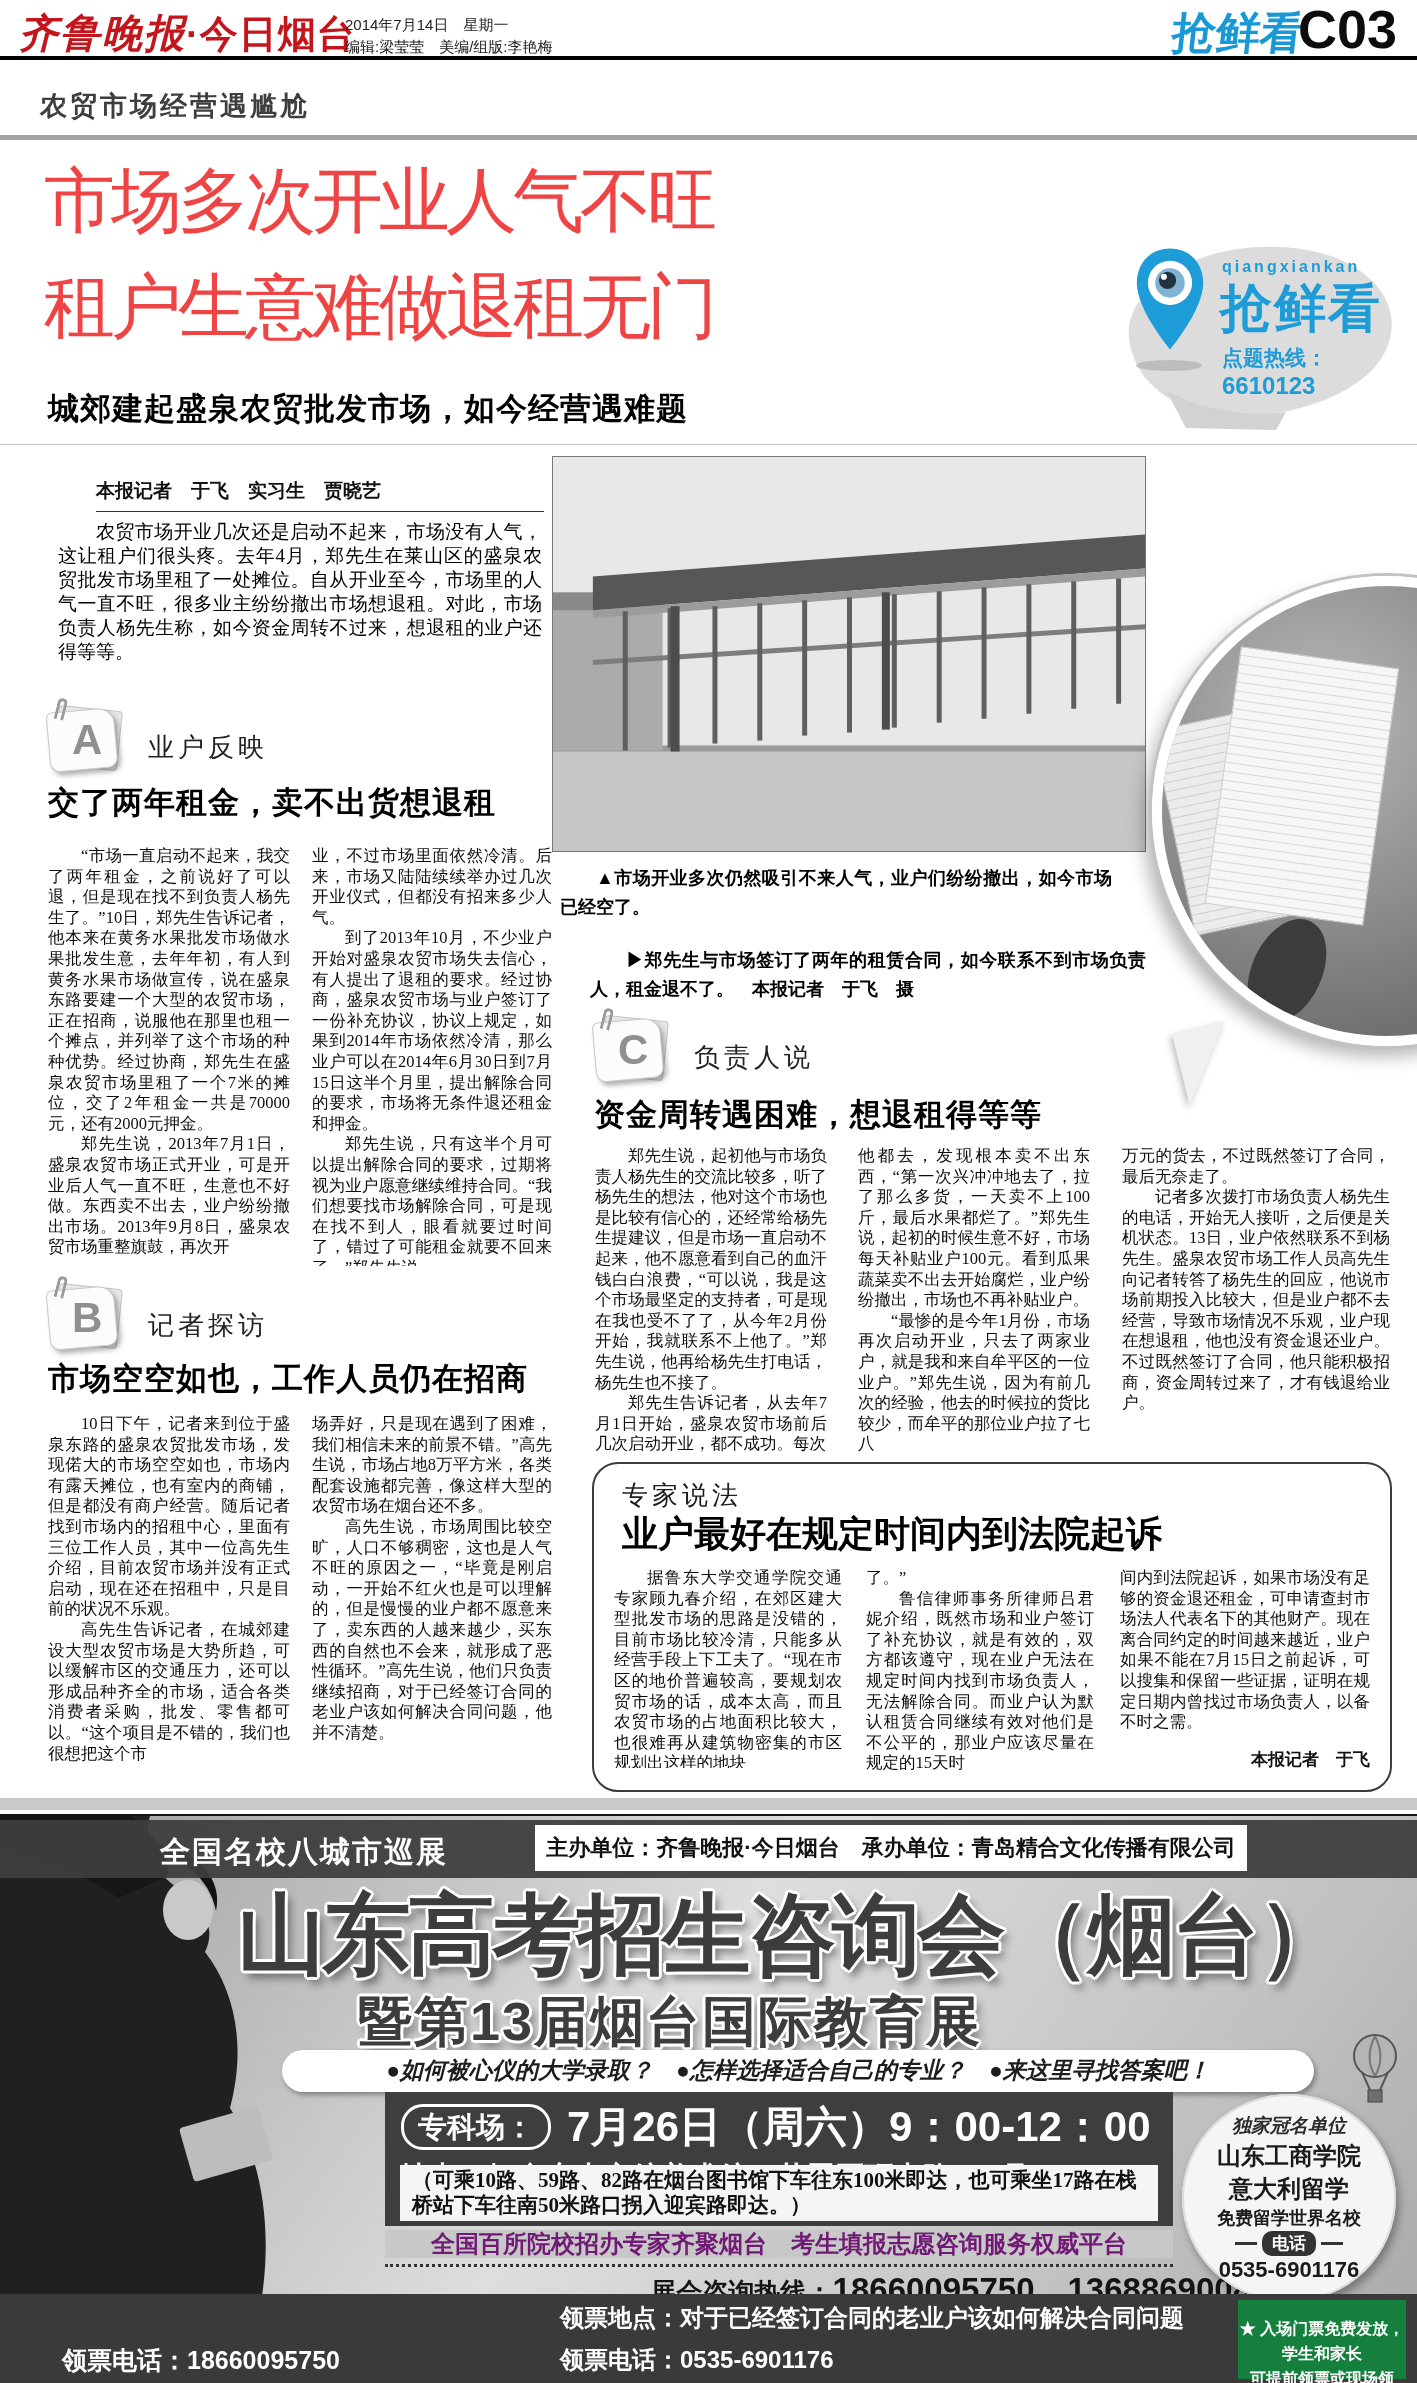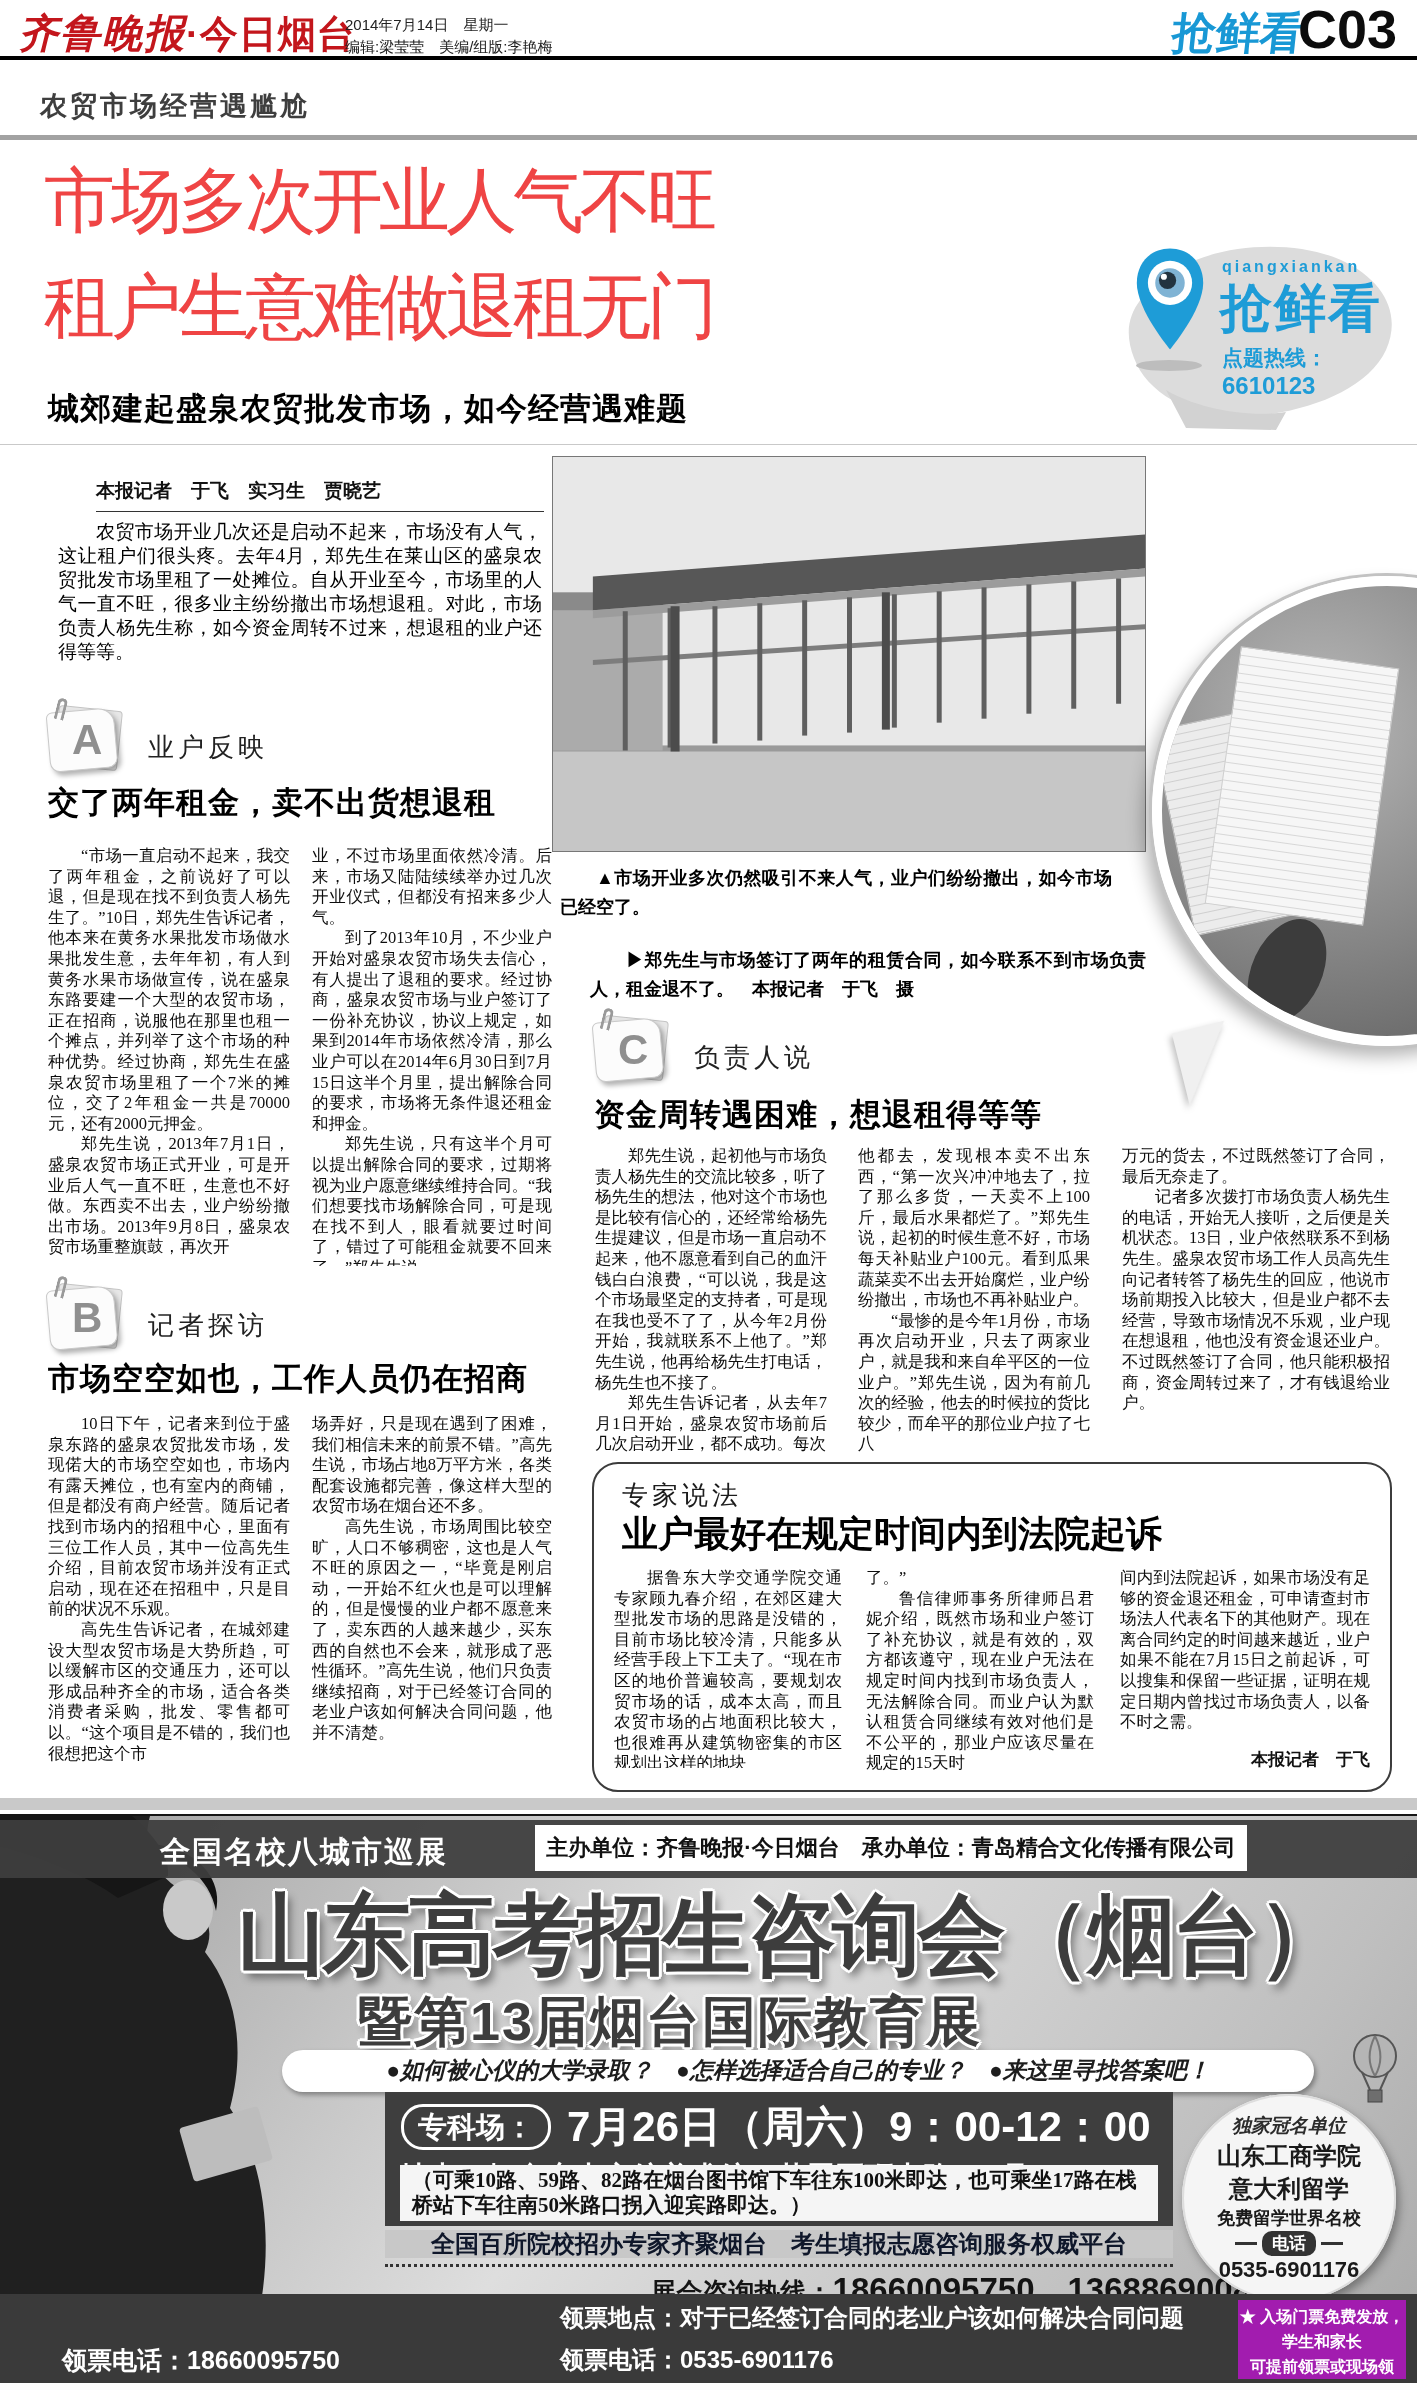--- a/index.html
+++ b/index.html
@@ -101,42 +101,42 @@
                   font:bold italic 23px "Liberation Serif", serif; line-height:42px; color:#1d1d1d; }
   .ad-infobox { left:385px; top:276px; width:788px; height:134px; background:#3e3e3e; padding:7px 16px; }
   .ad-session-row { display:flex; align-items:center; gap:16px; }
   .ad-session-pill { border:3px solid #fff; border-radius:22px; padding:0 14px; font:bold 29px "Liberation Sans", sans-serif;
                      color:#fff; line-height:40px; white-space:nowrap; }
   .ad-session-time { font:bold 42px "Liberation Sans", sans-serif; color:#fff; white-space:nowrap; }
   .ad-venue { font:bold 28px "Liberation Sans", sans-serif; color:#fff; margin-top:3px; letter-spacing:1px; }
   .ad-directions { left:400px; top:349px; width:758px; height:56px; background:#f5f5f5; padding:3px 12px;
                    font:bold 21px "Liberation Serif", serif; line-height:25px; color:#111; }
   .ad-graystrip { left:385px; top:414px; width:788px; height:28px; background:#c8c8c8; text-align:center;
-                  font:bold 24px "Liberation Sans", sans-serif; line-height:28px; color:#0f172a; }
+                  font:bold 24px "Liberation Sans", sans-serif; line-height:28px; color:#701a75; }
   .ad-dotted { left:385px; top:448px; width:788px; height:0; border-top:3px dotted #333; }
   .ad-hotline { left:600px; top:452px; width:720px; text-align:center; color:#141414; white-space:nowrap; }
   .ad-hotline .lbl { font:bold 26px "Liberation Sans", sans-serif; }
   .ad-hotline .num { font:bold 33px "Liberation Sans", sans-serif; }
   .sponsor { left:1182px; top:278px; width:214px; height:208px; border-radius:50%; background:#f5f5f5;
              box-shadow:inset 0 0 0 2px #ddd, 3px 5px 10px rgba(0,0,0,.35);
              display:flex; flex-direction:column; align-items:center; justify-content:center; gap:1px; text-align:center; }
   .sponsor .s-title { font:bold italic 19px "Liberation Sans", sans-serif; color:#2c2c2c; }
   .sponsor .s-name, .sponsor .s-line2 { font:bold 24px "Liberation Sans", sans-serif; color:#1a1a1a; }
   .sponsor .s-line3 { font:bold 18px "Liberation Sans", sans-serif; color:#1a1a1a; }
   .sponsor .s-phone-row { display:flex; align-items:center; gap:5px; }
   .sponsor .s-dash { width:22px; height:3px; background:#333; }
   .sponsor .s-pill { background:#333; color:#fff; font:bold 17px "Liberation Sans", sans-serif;
                      border-radius:10px; padding:1px 10px; }
   .sponsor .s-phone { font:bold 22px "Liberation Sans", sans-serif; color:#1a1a1a; }
   .balloon { left:1348px; top:216px; width:54px; height:80px; }
   .ad-bottombar { left:0; top:478px; width:1417px; height:91px; background:#3a3a3a; }
   .tk { position:absolute; font:bold 25px "Liberation Sans", sans-serif; color:#fff; white-space:nowrap; }
   .tk2 { font-size:24px; }
-  .ad-note { position:absolute; left:1238px; top:6px; width:168px; height:79px; background:#a21caf;
-             color:#fff; font:bold 16px "Liberation Sans", sans-serif; line-height:25px; text-align:center; padding-top:4px; }
+  .ad-note { position:absolute; left:1238px; top:6px; width:168px; height:79px; background:#15803d;
+             color:#fff; font:bold 16px "Liberation Sans", sans-serif; line-height:25px; text-align:center; padding-top:16px; }
   .ad-note p { margin:0; }
 </style>
 </head>
 <body>
 
 <div class="page">
 
   <div class="abs masthead">
     <span class="script">齐鲁晚报</span><span class="suffix">·今日烟台</span>
   </div>

